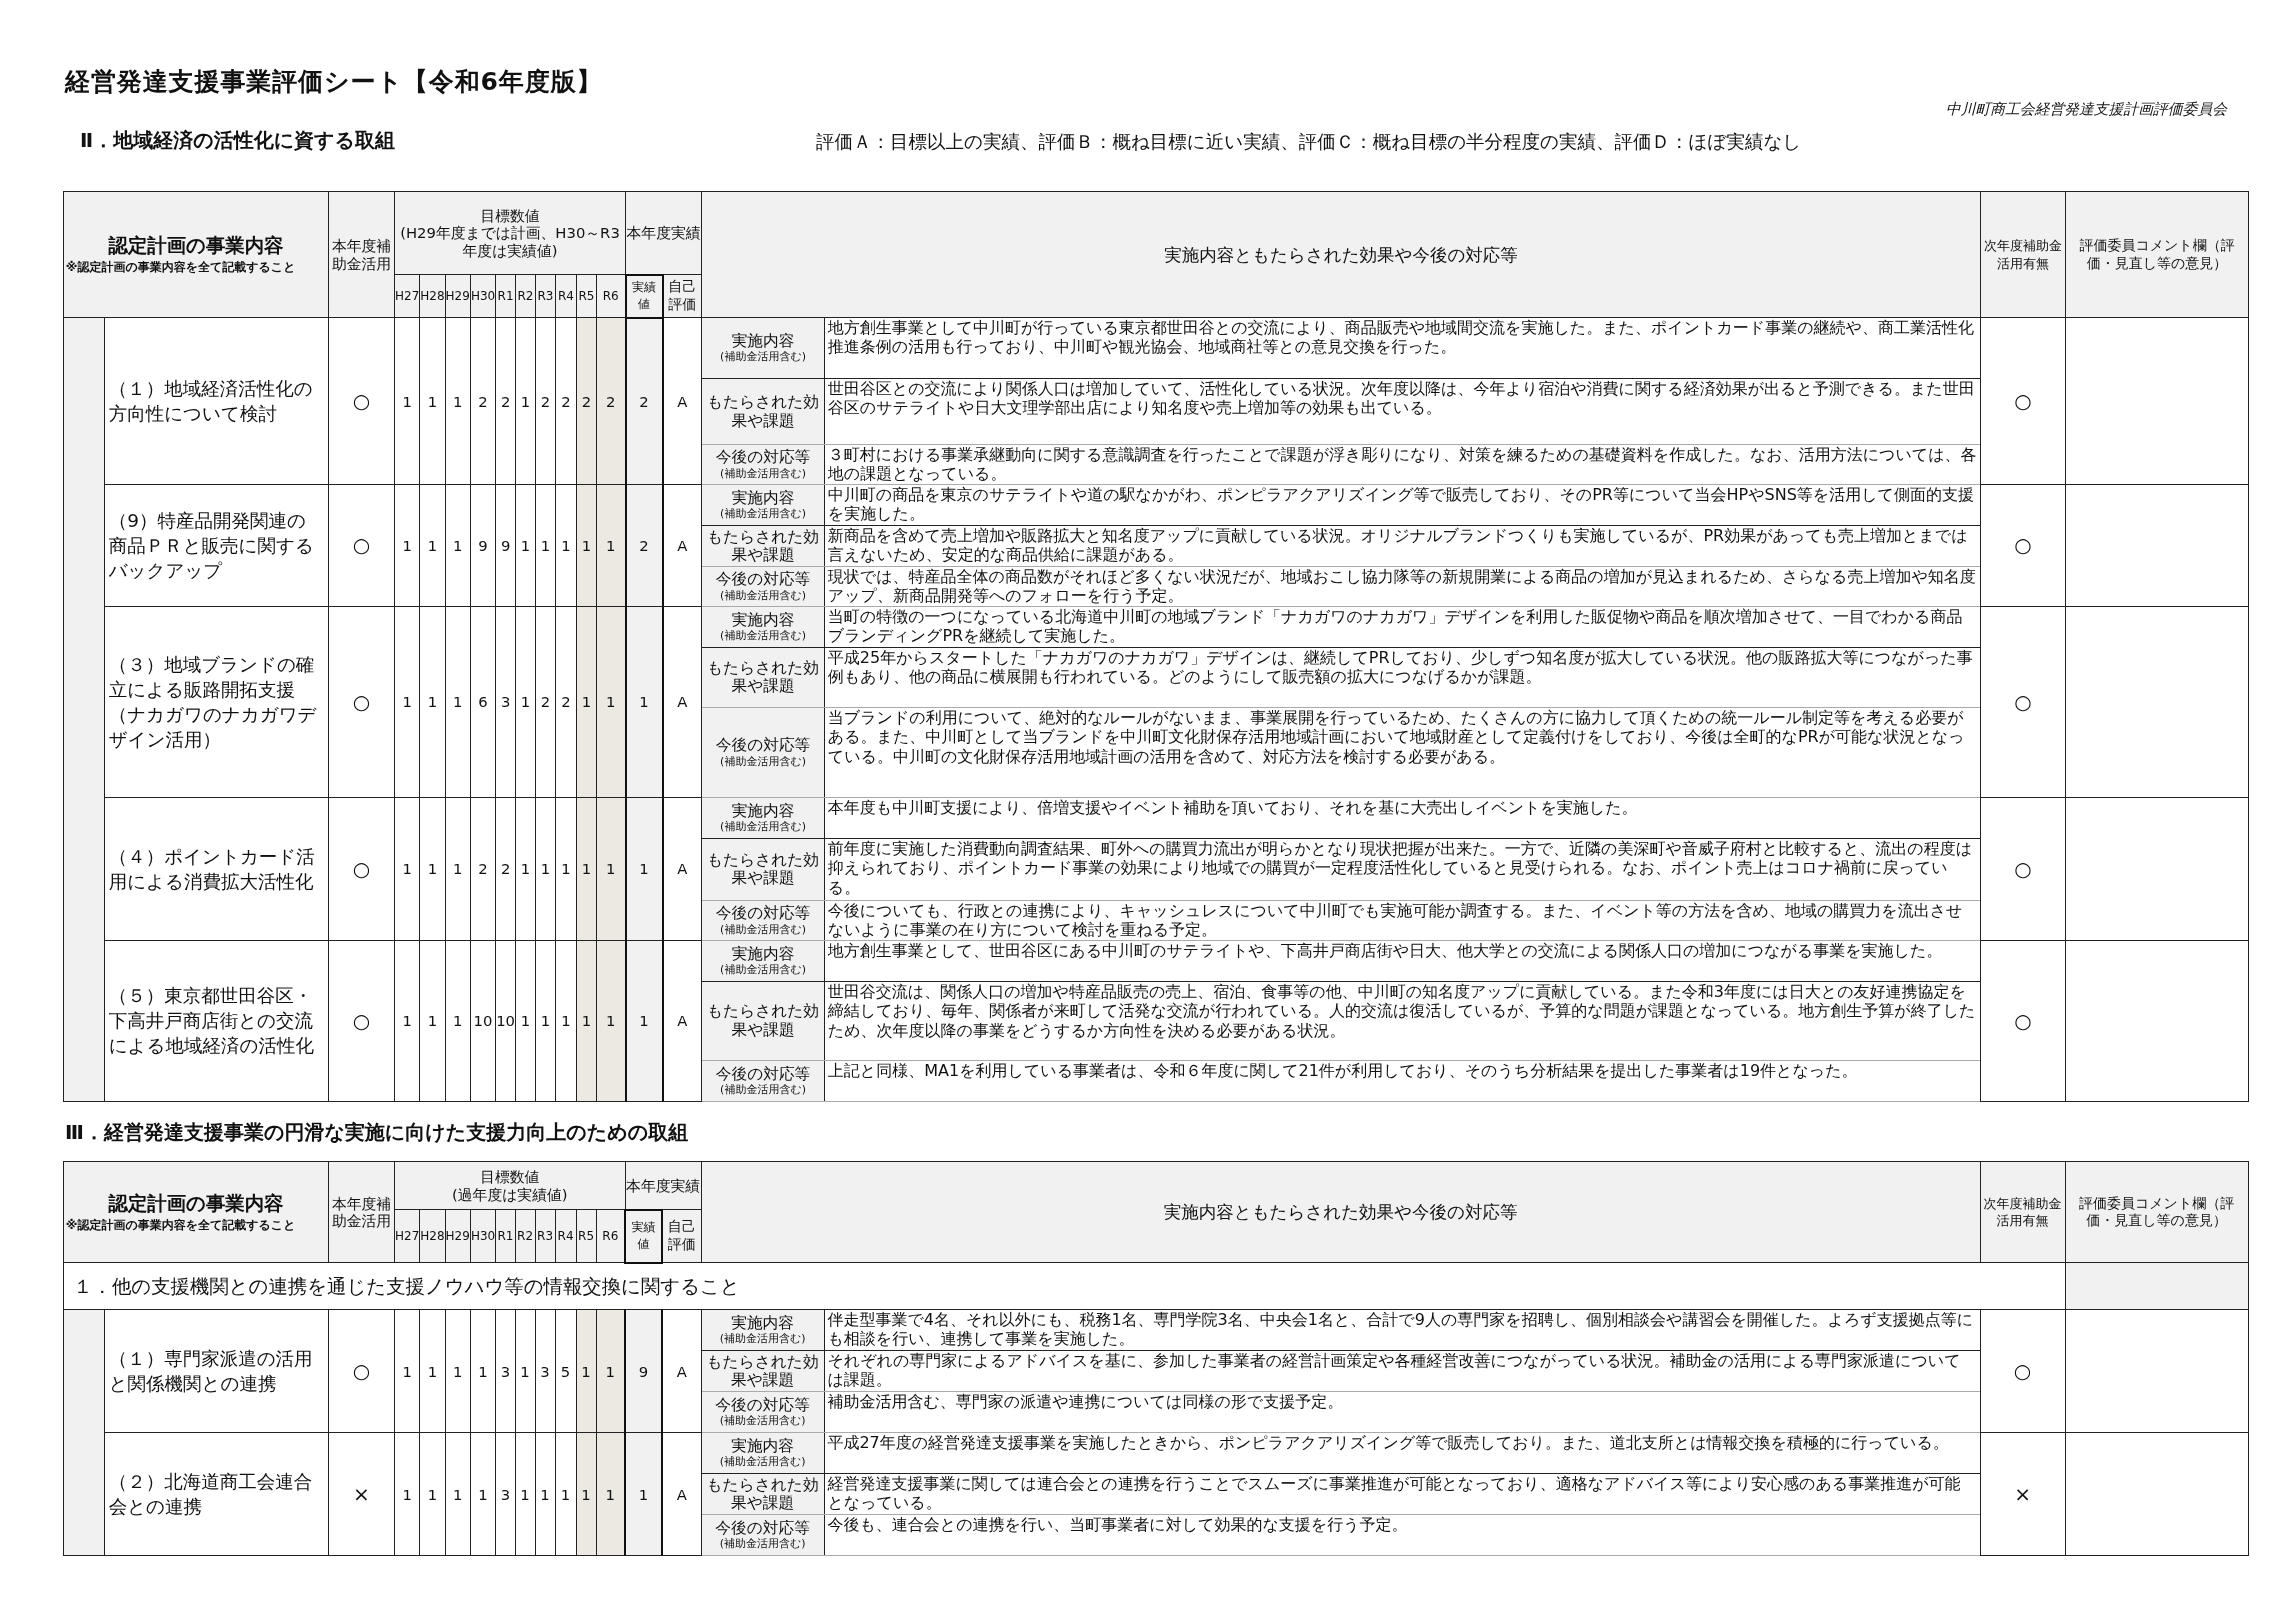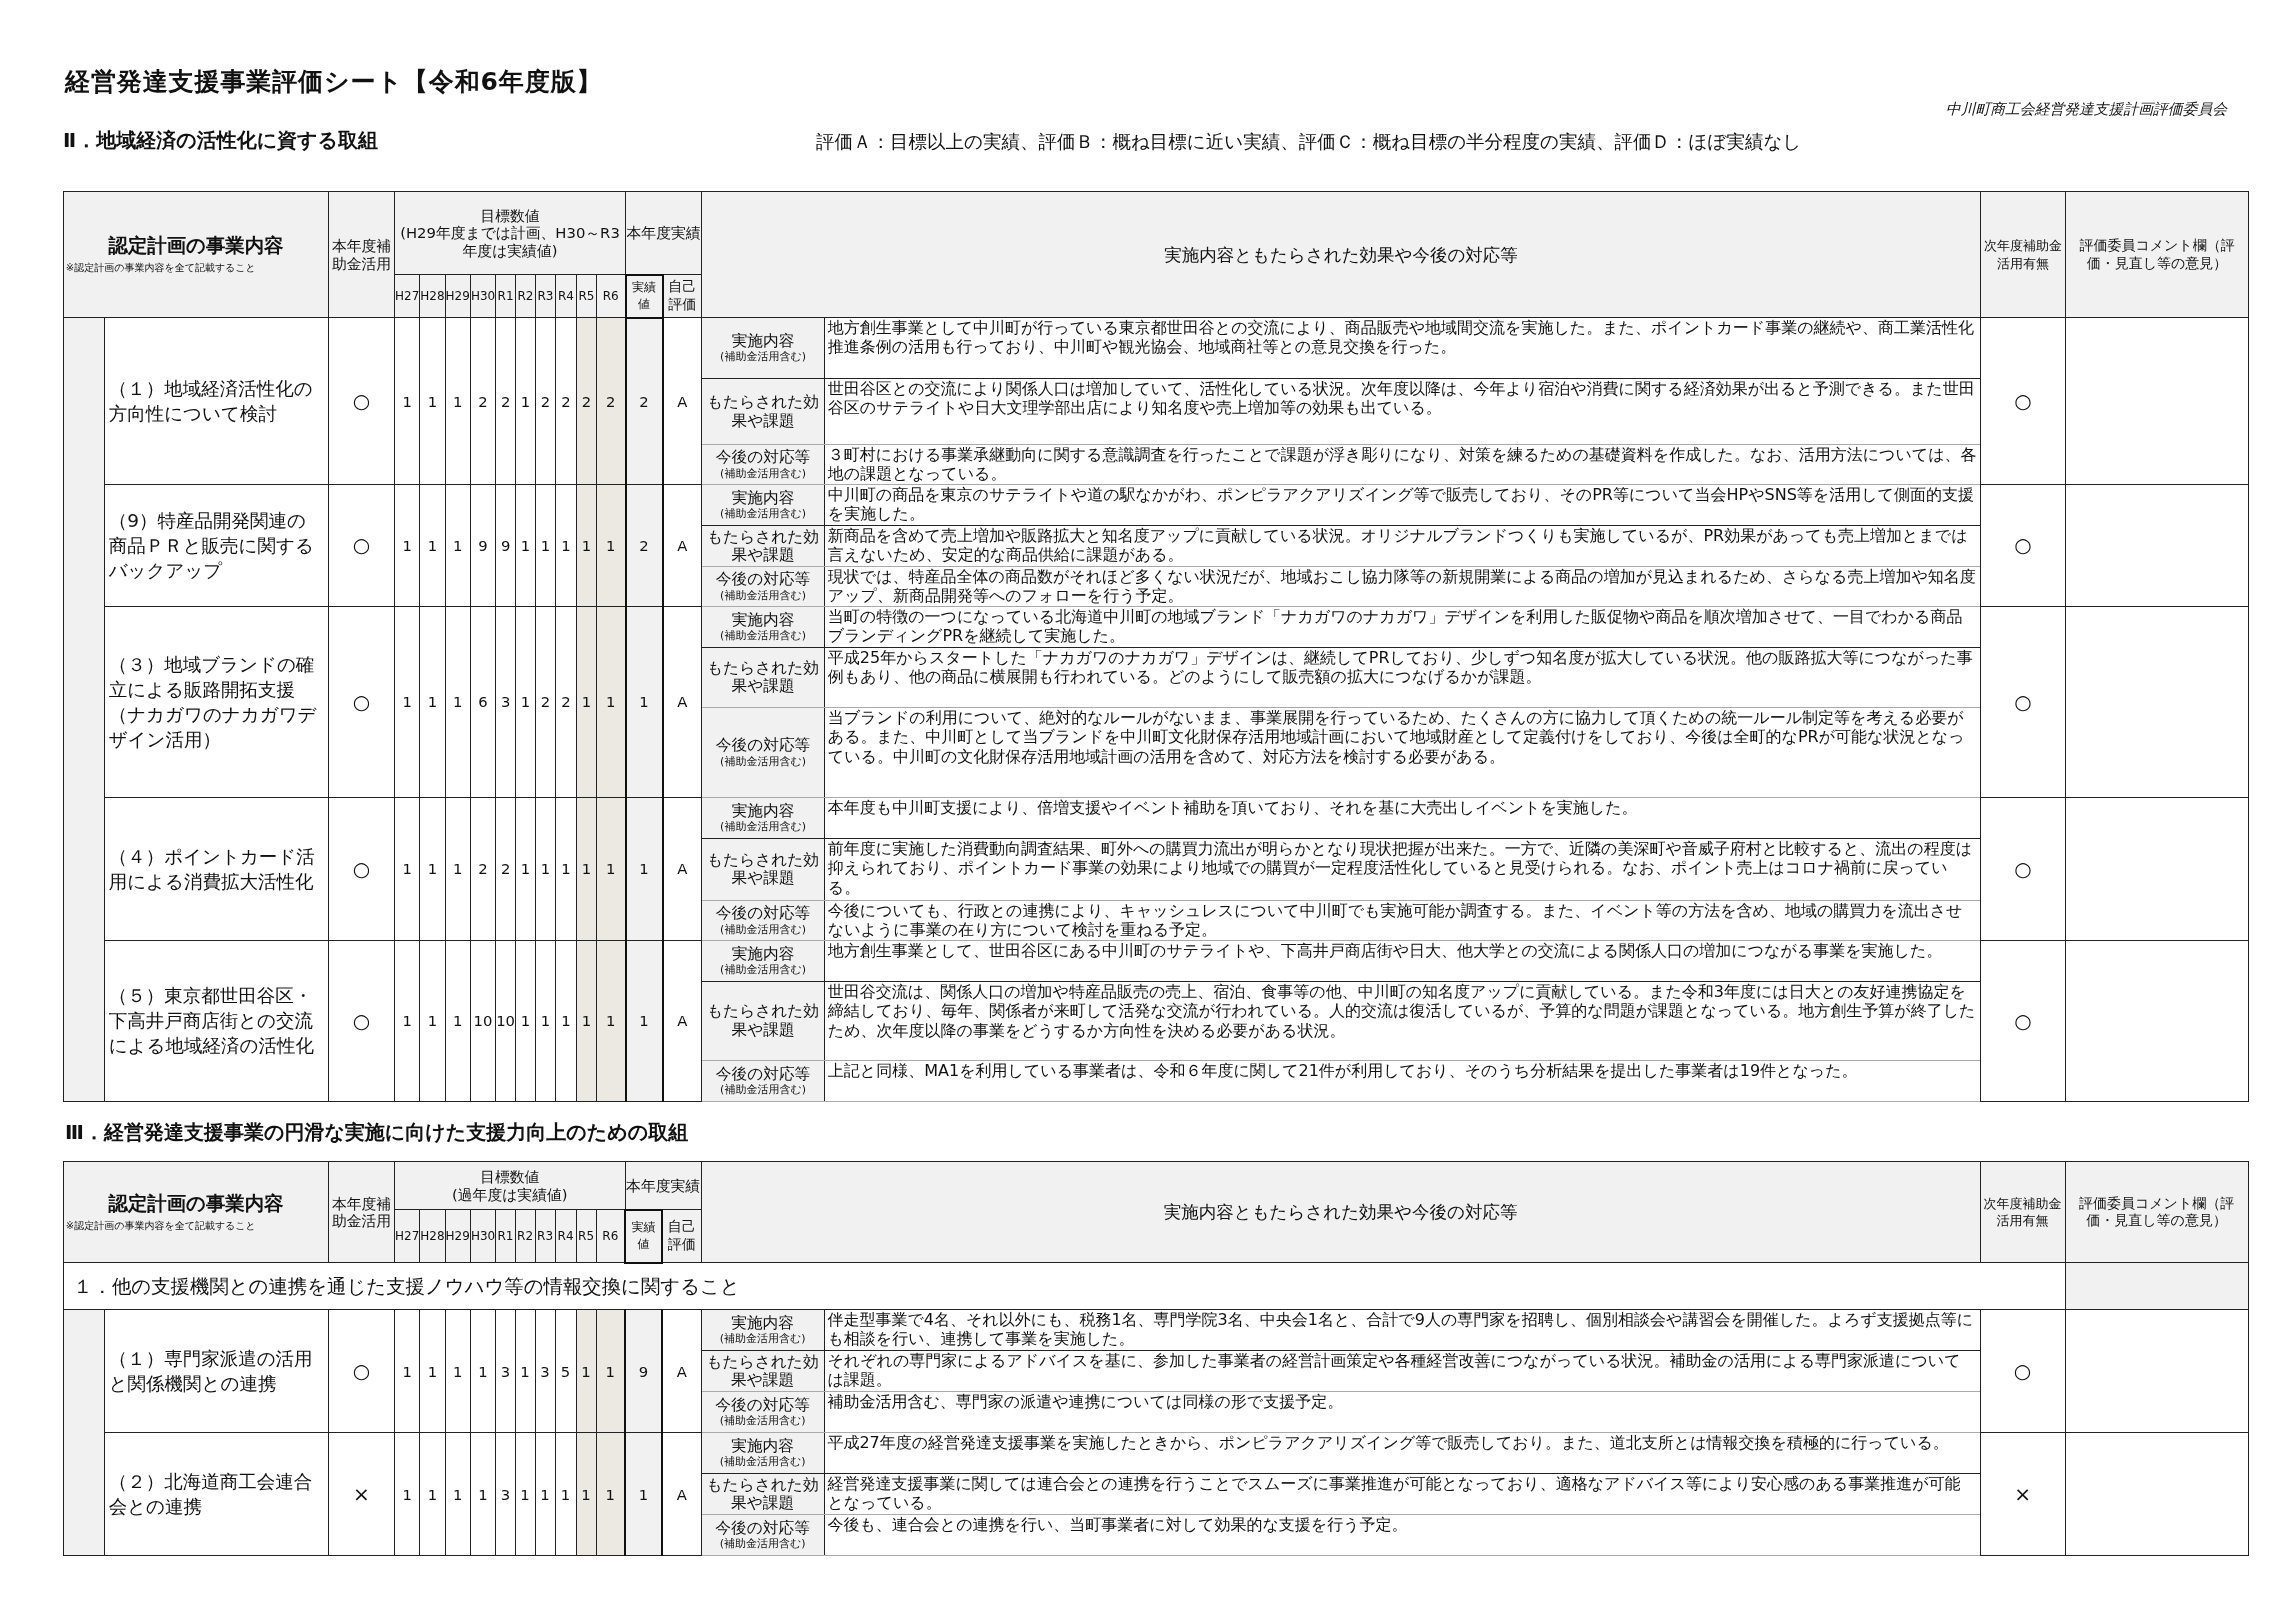--- a/index.html
+++ b/index.html
@@ -5,21 +5,21 @@
   html,body{margin:0;padding:0;background:#fff;}
   body{width:2290px;height:1620px;position:relative;overflow:hidden;font-family:"DejaVu Sans","Liberation Sans",sans-serif;color:#111;}
   .title{position:absolute;left:65px;top:65px;font-size:25px;font-weight:bold;letter-spacing:0.9px;}
   .org{position:absolute;right:63px;top:100px;font-size:14.8px;font-style:italic;font-family:"DejaVu Serif",serif;}
   .sec{position:absolute;font-size:20px;font-weight:bold;}
   .legend{position:absolute;left:816px;top:129px;font-size:18.5px;}
   table.grid{position:absolute;left:63px;border-collapse:collapse;table-layout:fixed;font-size:14px;}
   table.grid td{border:1.4px solid #222;padding:0;vertical-align:middle;text-align:center;overflow:hidden;}
   .hd{background:#f1f1f1;}
   .hd-big{font-size:19.4px;font-weight:bold;}
-  .hd-note{font-size:10px;text-align:left;display:block;padding-left:1.8px;line-height:17.5px;}
+  .hd-note{font-size:12px;text-align:left;display:block;padding-left:1.8px;line-height:17.5px;font-weight:bold;}
   .hd-mid{font-size:14.8px;line-height:17.5px;margin-left:28px;}
   .yr{font-size:12px;}
   .shade{background:#ebe9e1;}
   .rslt{background:#f1f1f1;border-left:2.8px solid #111 !important;border-right:2.8px solid #111 !important;}
   .rslt-h{border:2.8px solid #111 !important;}
   .indent{background:#f1f1f1;}
   .cname{text-align:left !important;font-size:18.5px;line-height:25px;padding:0 3.7px !important;}
   .num{font-size:14.8px;}
   .mark{font-size:20px;}
   .lab{background:#f1f1f1;font-size:15.7px;line-height:18.5px;}
@@ -27,21 +27,21 @@
   .txt{text-align:left !important;font-size:16px;line-height:19.4px;padding:0 2.8px !important;vertical-align:top !important;margin-left:36px;}
   .sub{border-top:0.9px solid #aaa !important;border-bottom:0.9px solid #aaa !important;}
   .cat{text-align:left !important;font-size:19.4px;padding-left:9.2px !important;background:#fff;}
   .cat-r{background:#f1f1f1;}
 </style>
 </head>
 <body>
 
 <div class="title">経営発達支援事業評価シート【令和6年度版】</div>
 <div class="org">中川町商工会経営発達支援計画評価委員会</div>
-<div class="sec" style="left:63px;top:127px;">Ⅱ．地域経済の活性化に資する取組</div>
+<div class="sec" style="left:80px;top:127px;">Ⅱ．地域経済の活性化に資する取組</div>
 <div class="legend">評価Ａ：目標以上の実績、評価Ｂ：概ね目標に近い実績、評価Ｃ：概ね目標の半分程度の実績、評価Ｄ：ほぼ実績なし</div>
 
 <table class="grid" id="t2" style="top:191px;">
   <colgroup>
     <col style="width:41px">
       <col style="width:224px">
       <col style="width:66px">
     <col style="width:19.4px">
       <col style="width:19.4px">
       <col style="width:19.4px">

